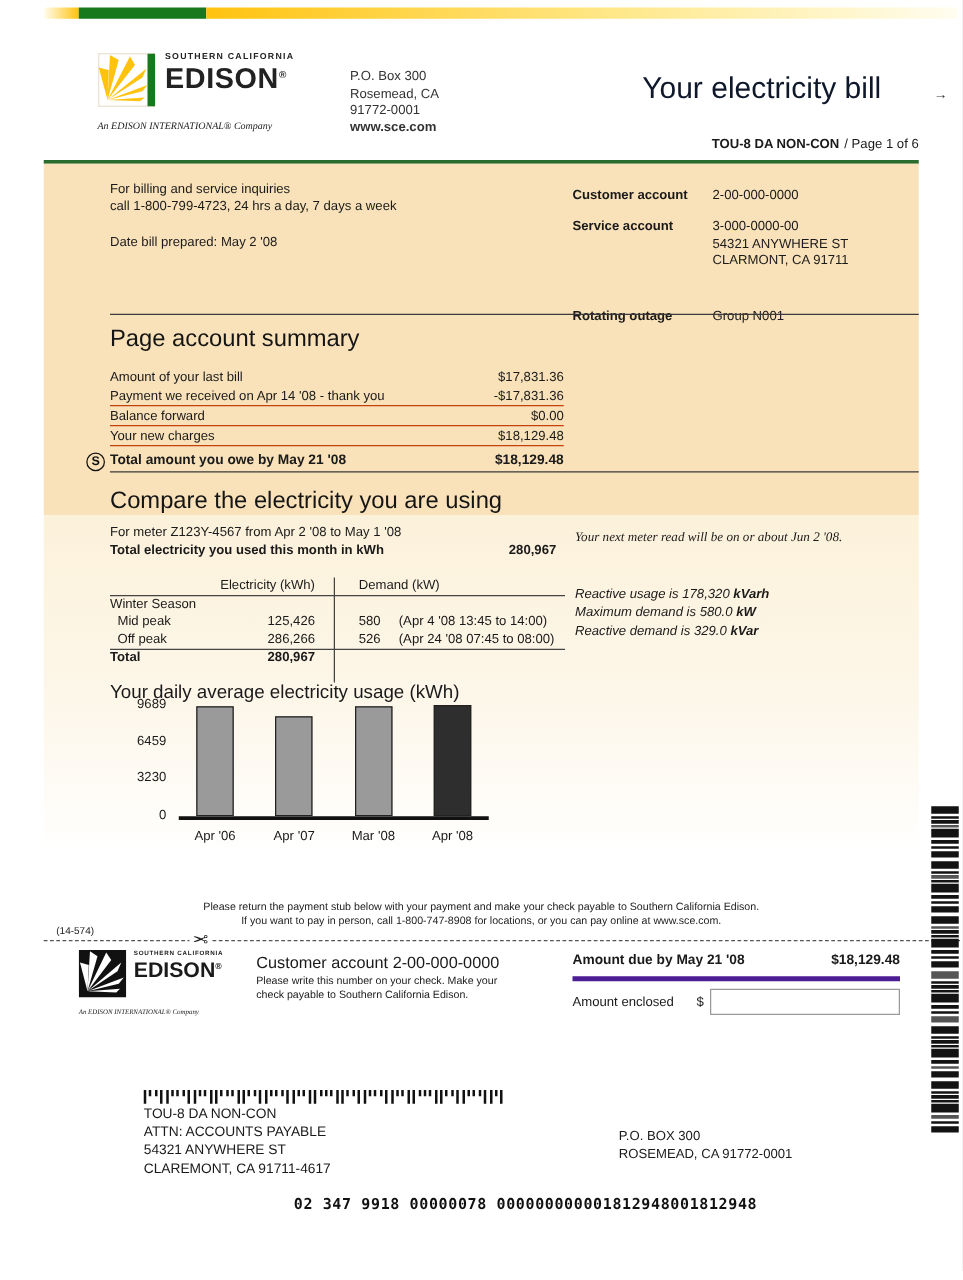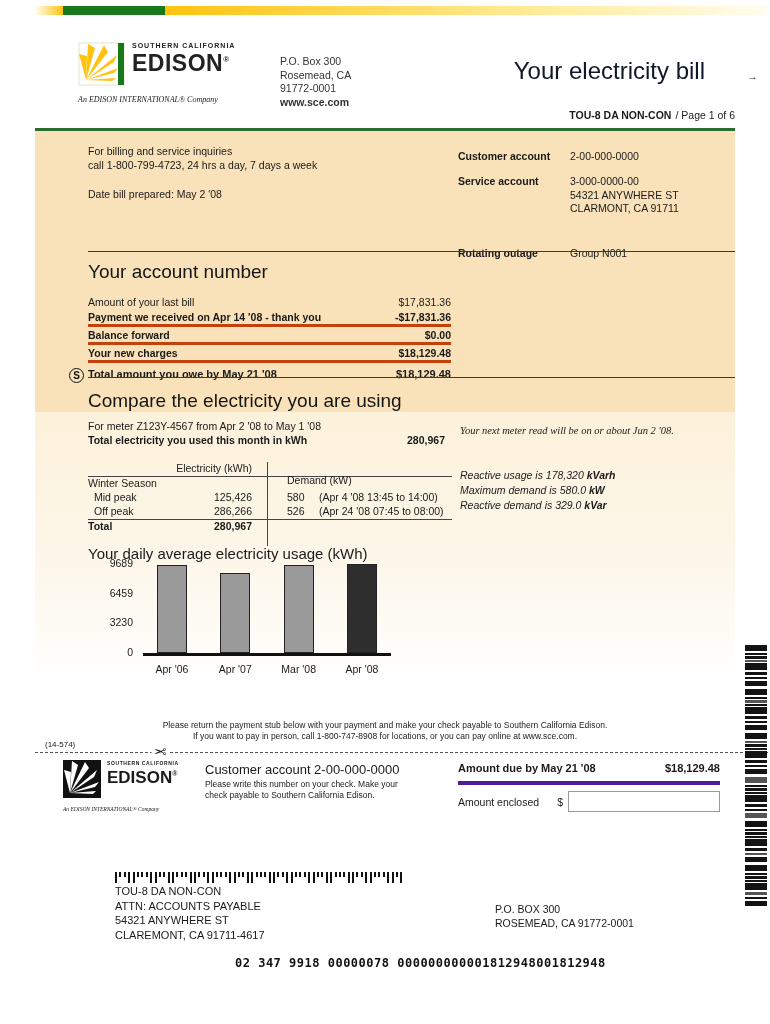--- a/index.html
+++ b/index.html
@@ -26,34 +26,34 @@
   .green-rule{left:35px;top:128px;width:700px;height:3px;background:#2a6b2e;}
   
   .tan-panel{left:35px;top:131px;width:700px;height:281px;background:#f9e2b9;}
   .small-text{font-size:10.5px;line-height:13.5px;}
   .info-row{position:absolute;left:423px;display:flex;font-size:10.5px;line-height:13.5px;}
   .info-label{width:112px;font-weight:bold;}
   .thin-rule{border-top:1px solid #3a3a3a;height:0;}
   .section-title{font-size:19px;color:#151515;}
   .sum-table{position:absolute;left:53px;top:163px;width:363px;font-size:10.5px;}
   .sum-row{display:flex;justify-content:space-between;height:14px;align-items:flex-end;padding-bottom:1px;}
-  .sum-row.uline{border-bottom:3px solid #c2410c;font-weight:bold;}
+  .sum-row.uline{border-bottom:1px solid #c2410c;}
   .sum-total{position:relative;display:flex;justify-content:space-between;margin-top:5px;font-weight:bold;font-size:11px;}
   .s-icon{position:absolute;left:-19px;top:0;width:13px;height:13px;border:1.5px solid #111;border-radius:50%;
           font-size:10px;font-weight:bold;line-height:13px;text-align:center;color:#111;background:transparent;}
   
   .cream-panel{left:35px;top:412px;width:700px;height:333px;
                background:linear-gradient(180deg,#fcf1da 0%,#fdf7ea 45%,#ffffff 82%);}
   .meter-total{display:flex;justify-content:space-between;width:357px;font-weight:bold;}
   .italic{font-style:italic;font-family:Liberation Serif, serif;}
   .usage-table{position:absolute;left:53px;top:50px;width:364px;font-size:10.5px;}
   .ut-row{position:relative;height:14px;}
   .ut-row.uline{border-bottom:1px solid #444;}
   .ut-h1{position:absolute;left:0;width:164px;text-align:right;}
-  .ut-h2{position:absolute;left:199px;margin-top:12px;}
+  .ut-h2{position:absolute;left:199px;}
   .ut-label{position:absolute;left:0;}
   .ut-label.ind{left:6px;}
   .ut-kwh{position:absolute;left:94px;width:70px;text-align:right;}
   .ut-kw{position:absolute;left:199px;width:32px;}
   .ut-when{position:absolute;left:231px;}
   .ut-divider{position:absolute;left:179px;top:0;height:84px;border-left:1px solid #444;}
   .reactive{position:absolute;left:425px;font-size:10.5px;line-height:15px;font-style:italic;}
   .chart-title{font-size:15px;font-weight:normal;}
   .chart-row{position:absolute;left:60px;top:152px;display:flex;}
   .yaxis{width:48px;height:92px;position:relative;font-size:10.5px;}
@@ -162,21 +162,21 @@
         <div>54321 ANYWHERE ST</div>
         <div>CLARMONT, CA 91711</div>
       </div>
     </div>
     <div class="info-row" style="top:92px;margin-top:24px;">
       <div class="info-label">Rotating outage</div>
       <div>Group N001</div>
     </div>
 
     <div class="abs thin-rule" style="left:53px;width:647px;top:120px;"></div>
-    <div class="abs section-title" style="left:53px;top:130px;">Your account number</div>
+    <div class="abs section-title" style="left:53px;top:130px;">Page account summary</div>
 
     <div class="sum-table">
       <div class="sum-row">
         <span>Amount of your last bill</span>
         <span>$17,831.36</span>
       </div>
       <div class="sum-row uline">
         <span>Payment we received on Apr 14 '08 - thank you</span>
         <span>-$17,831.36</span>
       </div>

